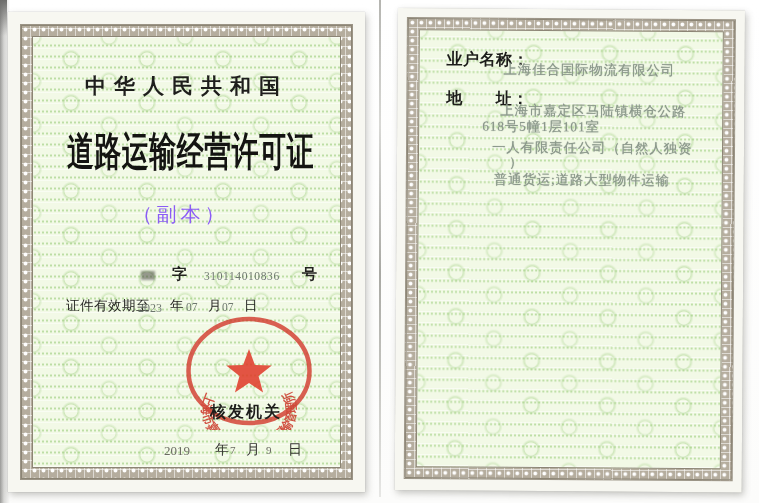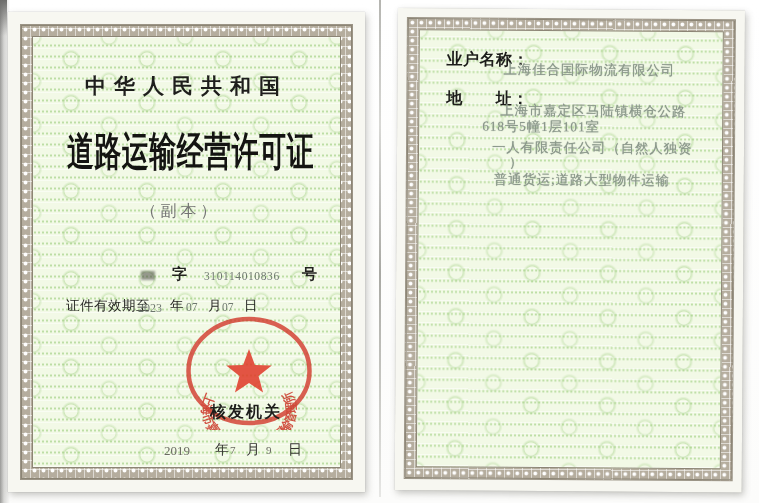--- a/index.html
+++ b/index.html
@@ -24,21 +24,21 @@
       radial-gradient(circle, rgba(146,199,112,0) 6px, rgba(146,199,112,.30) 7px, rgba(146,199,112,0) 9.5px),
       radial-gradient(circle, rgba(135,195,100,.5) .8px, rgba(135,195,100,0) 1.4px),
       repeating-linear-gradient(0deg, rgba(255,255,255,.5) 0 1px, rgba(255,255,255,0) 1px 11px);
     background-size:76px 44px,76px 44px,4px 11px,auto;
     background-position:0 0,38px 22px,0 3px,0 0;}
   .content{position:absolute;left:0;top:0;right:0;bottom:0;z-index:3;}
   .abs{position:absolute;white-space:nowrap;}
   
   .country{left:0;right:0;text-align:center;top:60px;font-size:21px;font-weight:600;letter-spacing:8px;color:#1e1e1c;}
   .title{left:0;right:0;text-align:center;top:112px;font-size:40px;font-weight:700;color:#141412;transform:scaleX(.67);letter-spacing:1px;}
-  .fuben{left:0;right:12px;text-align:center;top:189px;font-size:16px;letter-spacing:4px;color:#737373;}
+  .fuben{left:0;right:12px;text-align:center;top:189px;font-size:20px;letter-spacing:4px;color:#8b5cf6;}
   .lic-prefix{left:54px;top:253px;font-size:15px;font-weight:600;letter-spacing:1px;color:#22221f;}
   .redact{left:133px;top:259px;width:14px;height:9px;background:#4a4a42;opacity:.55;filter:blur(1.1px);}
   .lic-zi{left:164px;top:253px;font-size:15px;font-weight:600;color:#22221f;}
   .lic-num{left:196px;top:258px;font-size:11.5px;letter-spacing:.6px;color:#6e786f;font-family:"Liberation Serif",serif;}
   .lic-hao{left:294px;top:253px;font-size:15px;font-weight:600;color:#22221f;}
   .val-label{left:58px;top:285px;font-size:13.5px;font-weight:500;color:#262623;letter-spacing:.5px;}
   .val-year{left:130px;top:289px;font-size:12px;color:#6e786f;}
   .val-u1{left:162px;top:285px;font-size:13.5px;color:#262623;}
   .val-month{left:178px;top:289px;font-size:11.5px;color:#6e786f;}
   .val-u2{left:200px;top:285px;font-size:13.5px;color:#262623;}

